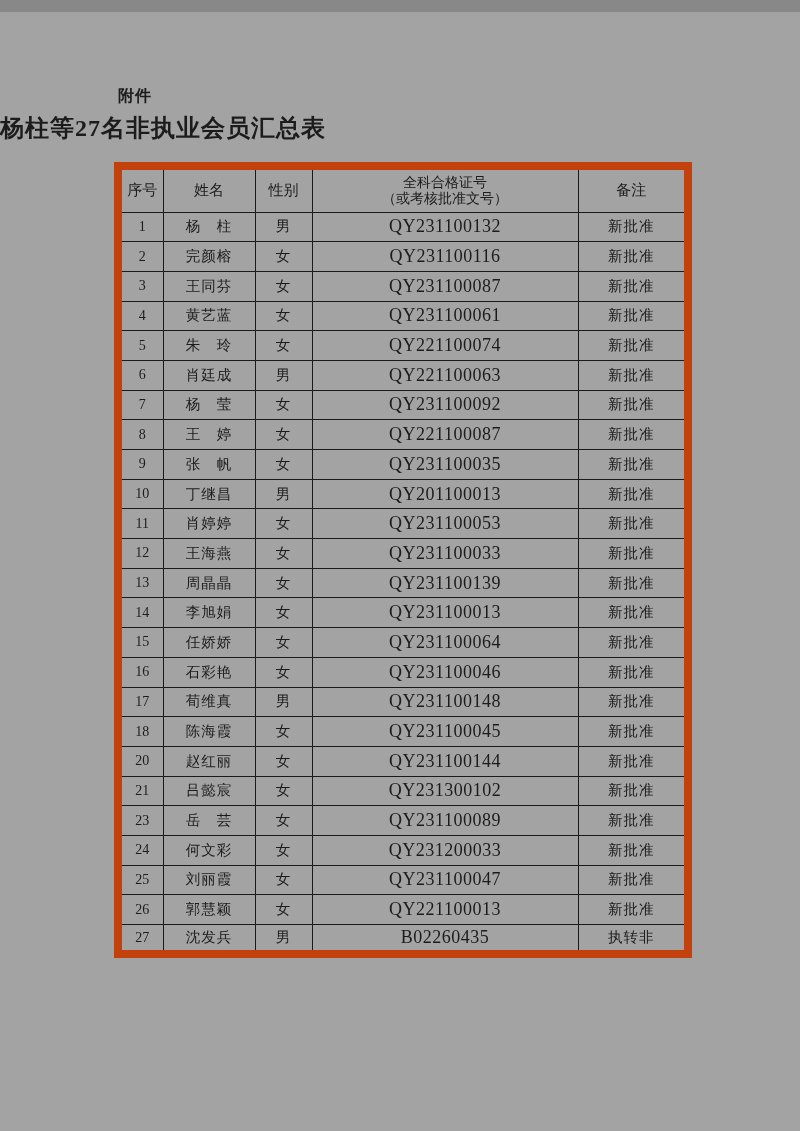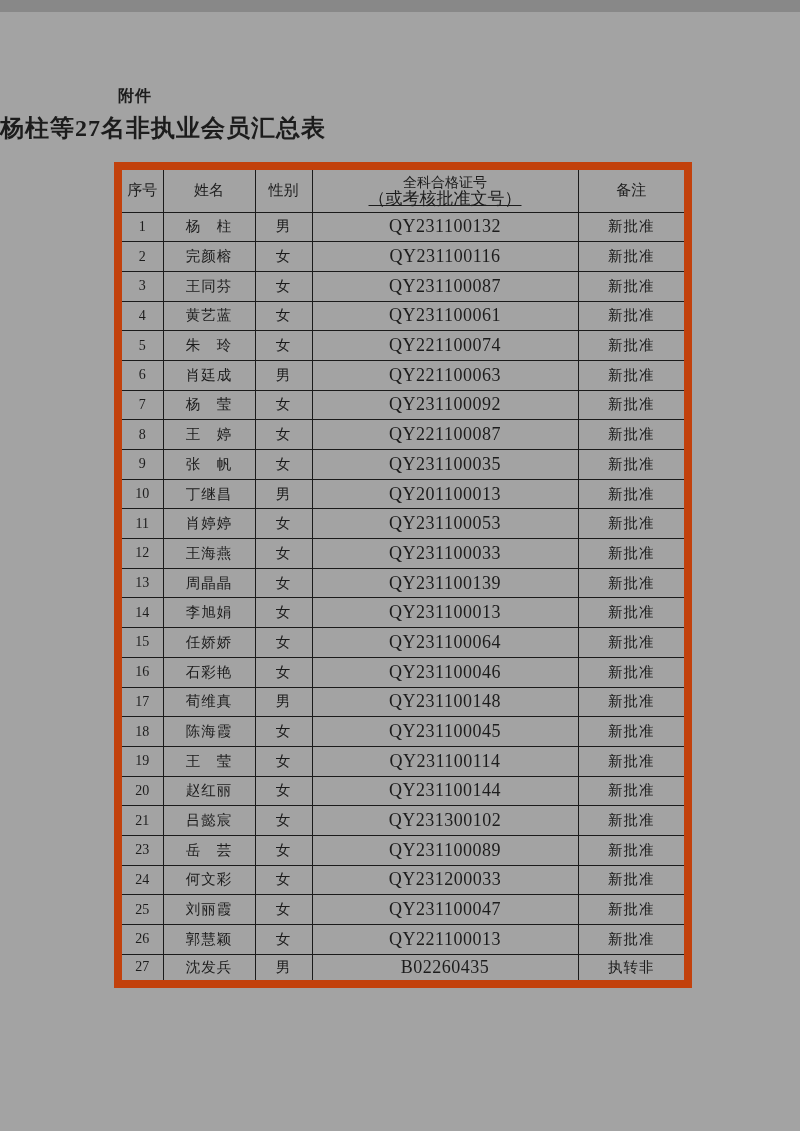--- a/index.html
+++ b/index.html
@@ -55,21 +55,21 @@
   .col-name  { width: 92px; }
   .col-gender{ width: 57px; }
   .col-cert  { width: 266px; }
   .col-remark{ width: 110px; }
   .member-table th {
     font-size: 15px;
     font-weight: normal;
     font-family: "Liberation Serif", "DejaVu Serif", serif;
   }
   .cert-header-line1 { font-size: 14px; line-height: 17px; display: block; }
-  .cert-header-line2 { font-size: 17px; line-height: 16px; display: block; text-decoration: underline; }
+  .cert-header-line2 { font-size: 14px; line-height: 16px; display: block; }
   .cell-no {
     font-size: 14px;
     font-family: "Liberation Serif", "DejaVu Serif", serif;
   }
   .cell-name, .cell-gender, .cell-remark {
     font-size: 14.5px;
     letter-spacing: 1px;
   }
   .cell-cert {
     font-size: 18px;
@@ -245,27 +245,20 @@
         </tr>
 
         <tr>
           <td class="cell-no">18</td>
           <td class="cell-name">陈海霞</td>
           <td class="cell-gender">女</td>
           <td class="cell-cert">QY231100045</td>
           <td class="cell-remark">新批准</td>
         </tr>
 
-        <tr>
-          <td class="cell-no">19</td>
-          <td class="cell-name">王　莹</td>
-          <td class="cell-gender">女</td>
-          <td class="cell-cert">QY231100114</td>
-          <td class="cell-remark">新批准</td>
-        </tr>
 
         <tr>
           <td class="cell-no">20</td>
           <td class="cell-name">赵红丽</td>
           <td class="cell-gender">女</td>
           <td class="cell-cert">QY231100144</td>
           <td class="cell-remark">新批准</td>
         </tr>
 
         <tr>

